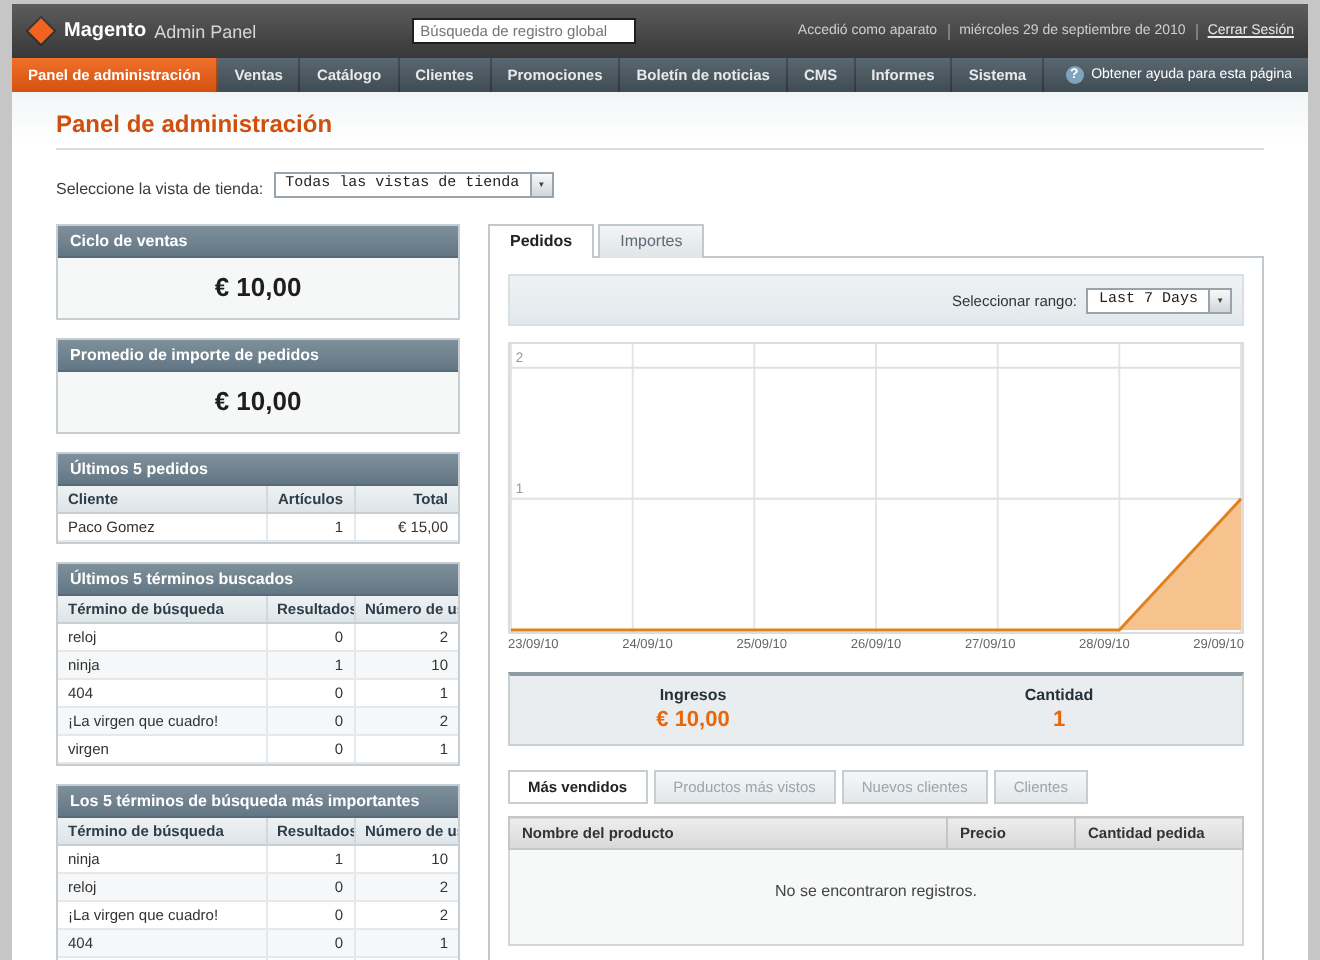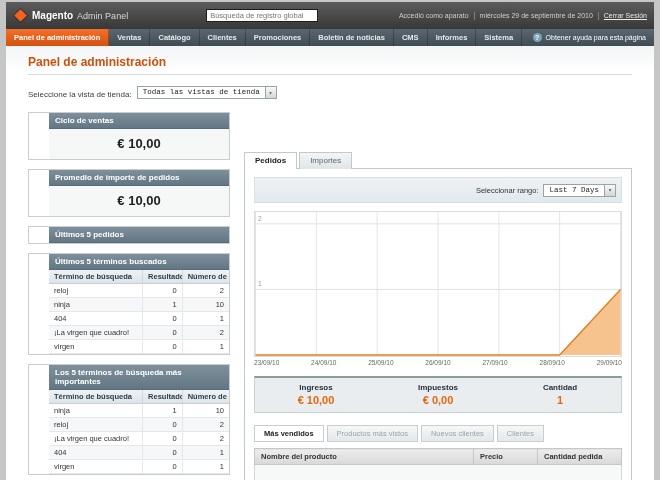--- a/index.html
+++ b/index.html
@@ -31,33 +31,33 @@
   .store-row { display: flex; align-items: flex-end; font-size: 8px; color: #3b3b3b; margin-bottom: 13px; }
   .select { display: inline-flex; align-items: stretch; border: 1px solid #98a3ab; background: #fff; height: 13px; margin-left: 5px; cursor: pointer; font-family: Liberation Mono, monospace; }
   .select-text { font-size: 7.5px; padding: 1px 5px 0; color: #222; white-space: nowrap; }
   .select-arrow { width: 11px; background: linear-gradient(#f8f8f8, #d2d6d9); border-left: 1px solid #98a3ab; font-size: 6px; display: flex; align-items: center; justify-content: center; color: #444; }
 
   .cols { display: flex; gap: 14px; align-items: flex-start; }
   .left-col { width: 202px; flex: none; }
   .right-col { flex: 1; min-width: 0; }
 
   
-  .box { border: 1px solid #c6cdd3; margin-bottom: 9px; background: #fff; padding-left: 20px; }
+  .box { border: 1px solid #c6cdd3; margin-bottom: 9px; background: #fff; }
   .box-head { background: linear-gradient(#7e909b, #637684); color: #fff; font-size: 8px; font-weight: bold; padding: 3px 6px; border-bottom: 1px solid #596b78; }
   .big-value { background: #f6f7f7; text-align: center; font-size: 13px; font-weight: bold; color: #1e1e1e; padding: 7px 0 8px; }
   .mini-table { width: 100%; border-collapse: collapse; font-size: 7.5px; background: #fff; table-layout: fixed; }
   .mini-table th { background: linear-gradient(#eef2f4, #dde4e8); color: #2e3d48; font-weight: bold; text-align: left; padding: 2px 5px; border-right: 1px solid #d2d9de; border-bottom: 1px solid #c7cfd5; overflow: hidden; white-space: nowrap; }
   .mini-table td { padding: 2px 5px; border-right: 1px solid #e4e8eb; border-bottom: 1px solid #e4e8eb; color: #333; overflow: hidden; white-space: nowrap; }
   .mini-table th:last-child, .mini-table td:last-child { border-right: none; }
   .mini-table tbody tr:nth-child(even) td { background: #f5f7f8; }
   .mini-table .num { text-align: right; }
   .c-wide { width: 52%; } .c-mid { width: 22%; } .c-end { width: 26%; }
 
   
-  .tabs { display: flex; margin-top: 40px; }
+  .tabs { display: flex; }
   .tab { font-size: 8px; padding: 3px 10px 4px; border: 1px solid #c2c9ce; border-bottom: none; background: linear-gradient(#f3f5f6, #dfe5e8); color: #5c6a73; cursor: pointer; margin-right: 2px; }
   .tab.active { background: #fff; font-weight: bold; color: #222; position: relative; z-index: 2; }
   .panel { border: 1px solid #c2c9ce; margin-top: -1px; background: #fff; padding: 8px 9px 10px; }
   .range-row { display: flex; align-items: center; justify-content: flex-end; background: linear-gradient(#eef2f4, #e2e9ec); border: 1px solid #d9dfe3; height: 18px; padding: 12px 5px; font-size: 7.5px; color: #333; }
   .chart-wrap { margin-top: 8px; border: 1px solid #dcdcdc; height: 146px; position: relative; background: #fff; }
   .chart-wrap svg { position: absolute; inset: 0; width: 100%; height: 100%; }
   .xlabels { display: flex; justify-content: space-between; font-size: 6.5px; color: #666; margin-top: 2px; }
   .stats { display: flex; background: #e9edef; border: 1px solid #c9d0d4; border-top: 2px solid #8d9aa2; margin-top: 10px; }
   .stat { flex: 1; text-align: center; padding: 5px 0 6px; }
   .stat-label { font-size: 8px; font-weight: bold; color: #24313b; }
@@ -128,20 +128,36 @@
           <div class="big-value">€ 10,00</div>
         </div>
 
         <div class="box">
           <div class="box-head">Promedio de importe de pedidos</div>
           <div class="big-value">€ 10,00</div>
         </div>
 
         <div class="box">
           <div class="box-head">Últimos 5 pedidos</div>
+          <table class="mini-table">
+            <thead>
+              <tr>
+                <th class="c-wide">Cliente</th>
+                <th class="c-mid num">Artículos</th>
+                <th class="c-end num">Total</th>
+              </tr>
+            </thead>
+            <tbody>
+              <tr>
+                <td>Paco Gomez</td>
+                <td class="num">1</td>
+                <td class="num">€ 15,00</td>
+              </tr>
+            </tbody>
+          </table>
         </div>
 
         <div class="box">
           <div class="box-head">Últimos 5 términos buscados</div>
           <table class="mini-table">
             <thead>
               <tr>
                 <th class="c-wide">Término de búsqueda</th>
                 <th class="c-mid num">Resultados</th>
                 <th class="c-end num">Número de usos</th>
@@ -260,24 +276,20 @@
             <span>28/09/10</span>
             <span>29/09/10</span>
           </div>
 
           <div class="stats">
             <div class="stat">
               <div class="stat-label">Ingresos</div>
               <div class="stat-value">€ 10,00</div>
             </div>
             <div class="stat">
-              <div class="stat-label">Impuestos</div>
-              <div class="stat-value">€ 0,00</div>
-            </div>
-            <div class="stat">
               <div class="stat-label">Cantidad</div>
               <div class="stat-value">1</div>
             </div>
           </div>
 
           <div class="sub-tabs">
             <span class="sub-tab active">Más vendidos</span>
             <span class="sub-tab">Productos más vistos</span>
             <span class="sub-tab">Nuevos clientes</span>
             <span class="sub-tab">Clientes</span>

